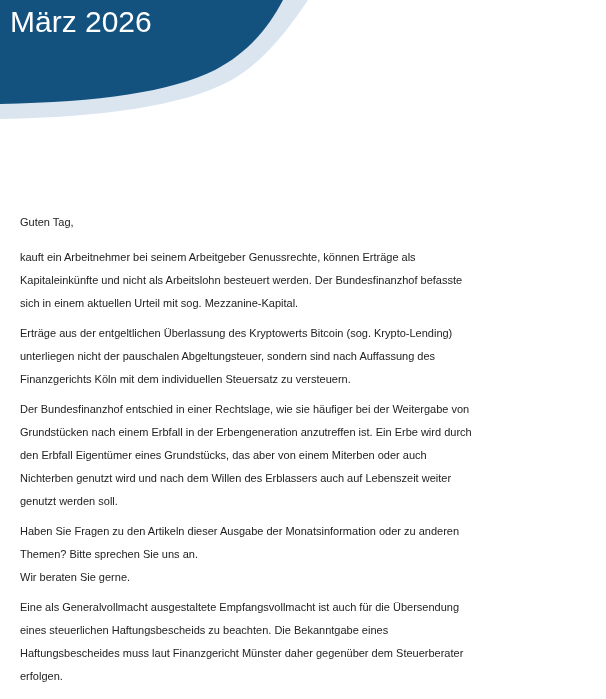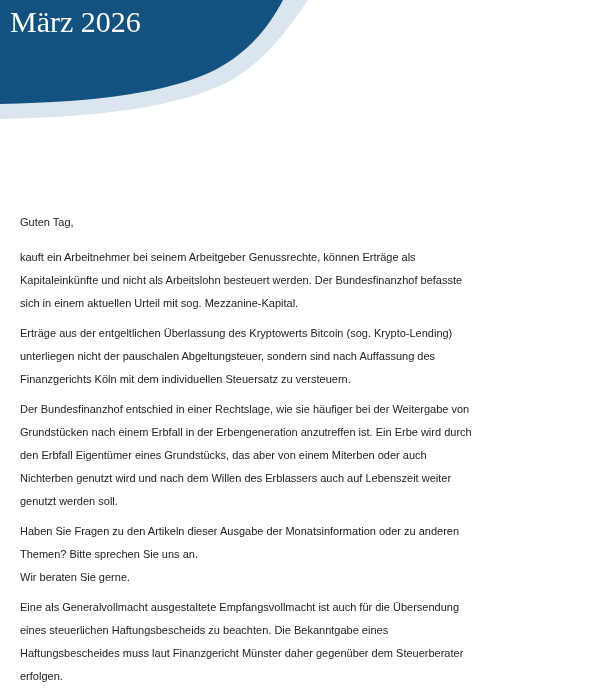--- a/index.html
+++ b/index.html
@@ -24,21 +24,20 @@
   .header svg{display:block;}
   .band-light{fill:var(--band-light);}
   .band-dark{fill:var(--brand-blue);}
   .page-title{
     position:absolute;top:4px;left:10px;
     font-size:30px;font-weight:400;
     color:var(--title-color);
     letter-spacing:0px;
     line-height:36px;
     white-space:nowrap;
-    font-family:Liberation Serif, serif;
   }
   .letter-body{
     position:absolute;top:211px;left:20px;width:590px;
     font-size:11px;line-height:23px;
     color:var(--text-color);
   }
   .greeting{margin:0 0 12px 0;}
   .para{margin:0 0 7px 0;}
 </style>
 </head>

